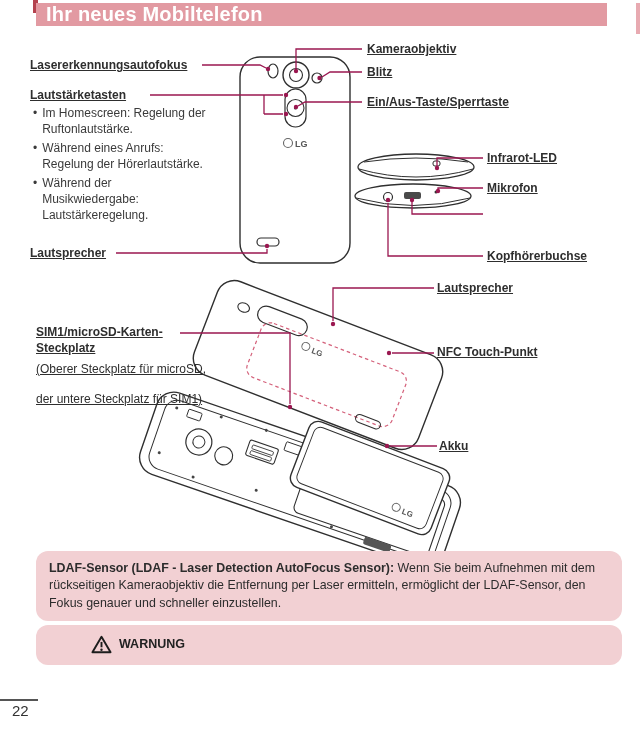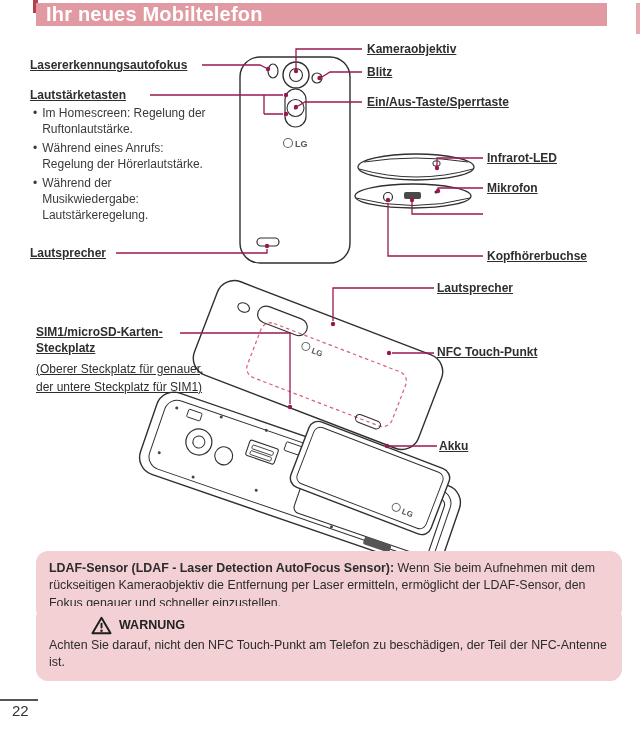--- a/index.html
+++ b/index.html
@@ -19,21 +19,21 @@
   .lbl2{font-weight:normal;}
   .bullets{position:absolute;left:33px;top:106px;width:180px;}
   .bullet-item{display:flex;gap:5px;font-size:12px;font-weight:normal;
                line-height:1.3;color:#3a3a3a;margin-bottom:4px;}
   .bullet-item .bchar{flex:0 0 auto;}
   .bullet-item.narrow span.btxt{max-width:126px;display:inline-block;}
   
   .pinkbox{position:absolute;left:36px;width:560px;background:#f2d0d3;
            border-radius:12px;padding:9px 13px;font-size:12.4px;line-height:1.4;color:#2c2c2c;}
   #note-box{top:551px;}
-  #warning-box{top:606px;padding-top:6px;}
+  #warning-box{top:625px;padding-top:6px;}
   .warn-head{display:flex;align-items:center;gap:7px;margin:4px 0 2px 42px;
              font-weight:bold;font-size:12.5px;color:#222;}
   #warning-box p{margin:2px 0 0 0;}
   
   #pageno-rule{position:absolute;left:0;top:699px;width:38px;border-top:2px solid #555;}
   #pageno{position:absolute;left:12px;top:702px;font-size:15px;color:#333;}
 </style>
 </head>
 <body>
 
@@ -178,36 +178,35 @@
   <div class="lbl" style="left:487px;top:182px">Mikrofon</div>
   <div class="lbl" style="left:487px;top:250px">Kopfhörerbuchse</div>
 
   <div class="lbl" style="left:437px;top:282px">Lautsprecher</div>
   <div class="lbl" style="left:437px;top:346px">NFC Touch-Punkt</div>
   <div class="lbl" style="left:439px;top:440px">Akku</div>
 
   <div class="lbl" style="left:36px;top:326px">
     <div>SIM1/microSD-Karten-</div>
     <div style="margin-top:3px">Steckplatz</div>
-    <div class="lbl2" style="margin-top:8px">(Oberer Steckplatz für genauer,</div>
-    <div class="lbl2" style="margin-top:5px">der untere Steckplatz für SIM1)</div>
+    <div class="lbl2" style="margin-top:8px">(Oberer Steckplatz für microSD,</div>
+    <div class="lbl2" style="margin-top:17px">der untere Steckplatz für SIM1)</div>
   </div>
 
   <div class="pinkbox" id="note-box">
     <b>LDAF-Sensor (LDAF - Laser Detection AutoFocus Sensor):</b><span> Wenn Sie beim Aufnehmen mit dem rückseitigen Kameraobjektiv die Entfernung per Laser ermitteln, ermöglicht der LDAF-Sensor, den Fokus genauer und schneller einzustellen.</span>
   </div>
 
   <div class="pinkbox" id="warning-box">
     <div class="warn-head">
       <svg width="21" height="19" viewBox="0 0 24 22">
         <polygon points="12,2 22.5,20 1.5,20" fill="none" stroke="#1d1d1d" stroke-width="2.2" stroke-linejoin="round"></polygon>
         <rect x="10.9" y="8" width="2.2" height="6.2" fill="#1d1d1d"></rect>
         <circle cx="12" cy="17" r="1.4" fill="#1d1d1d"></circle>
       </svg>
       <span>WARNUNG</span>
     </div>
-    <p>Achten Sie darauf, nicht den NFC Touch-Punkt am Telefon zu beschädigen, der Teil der NFC-Antenne ist.</p>
   </div>
 
   <div id="pageno-rule"></div>
   <div id="pageno">22</div>
 
 </div>
 
 </body></html>

